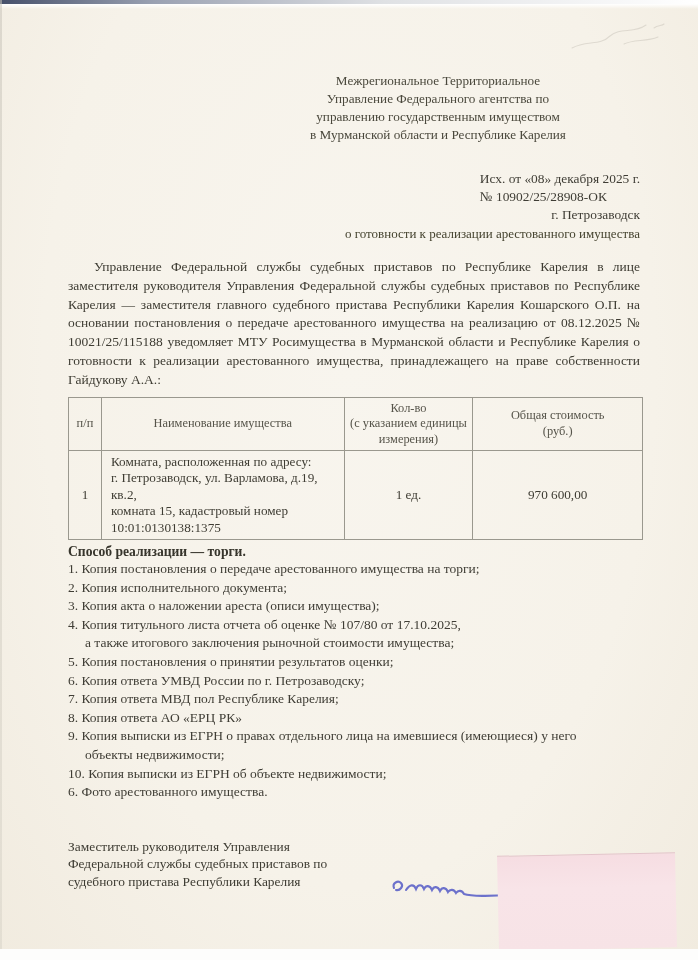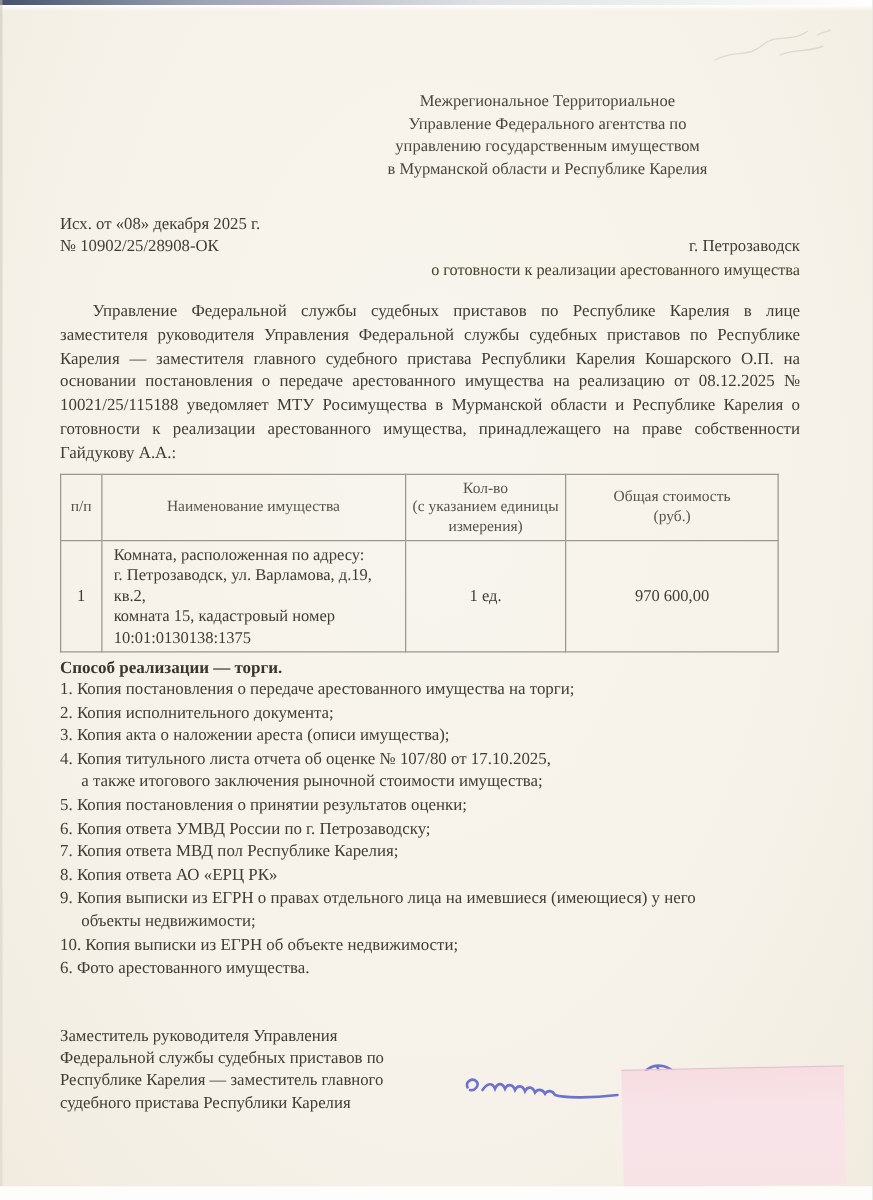--- a/index.html
+++ b/index.html
@@ -13,27 +13,27 @@
     color:#3f3d35;
   }
   .top-scan-edge{position:absolute;top:0;left:0;width:100%;height:4px;
     background:linear-gradient(90deg,#46506a 0%,#9aa1b2 22%,#dfe1e4 55%,#ffffff 100%);}
   .top-white-band{position:absolute;top:4px;left:0;width:100%;height:5px;background:linear-gradient(#ffffff,rgba(255,255,255,0));}
   .left-scan-edge{position:absolute;top:0;left:0;width:2px;height:100%;background:linear-gradient(180deg,#c9c5bb,#d8d4c9);opacity:.55;}
   .bottom-white-band{position:absolute;bottom:0;left:0;width:100%;height:11px;background:#fdfdfc;}
 
   .pencil-mark{position:absolute;top:16px;left:566px;opacity:.55;}
 
-  .content{position:relative;padding:0 58px 0 48px;}
+  .content{position:relative;padding:0 58px 0 68px;}
 
   .letterhead{margin:72px 36px 0 auto;width:332px;text-align:center;
     font-size:13.2px;line-height:18px;color:#4a483c;}
 
   .meta-row{display:flex;justify-content:space-between;align-items:flex-end;
-    margin-top:26px;font-size:13.4px;line-height:18px;}
+    margin-top:26px;font-size:13.4px;line-height:18px;flex-direction:column;}
   .meta-left div{white-space:nowrap;}
   .meta-city{padding-bottom:0;}
 
   .doc-title{margin-top:24px;text-align:center;font-weight:bold;font-size:14.2px;
     letter-spacing:.3px;color:#37352c;}
   .doc-subtitle{text-align:right;font-size:13px;margin-top:2px;color:#45432f;}
 
   .body-paragraph{margin-top:16px;font-size:13.5px;line-height:18.8px;
     text-align:justify;text-indent:26px;color:#3e3c33;}
 
@@ -141,21 +141,20 @@
       <div class="att-item">9. Копия выписки из ЕГРН о правах отдельного лица на имевшиеся (имеющиеся) у него
 объекты недвижимости;</div>
       <div class="att-item">10. Копия выписки из ЕГРН об объекте недвижимости;</div>
       <div class="att-item">6. Фото арестованного имущества.</div>
     </div>
 
     <div class="signature-block">
       <div class="signature-position">
         <div>Заместитель руководителя Управления</div>
         <div>Федеральной службы судебных приставов по</div>
-        <div>Республике Карелия — заместитель главного</div>
         <div>судебного пристава Республики Карелия</div>
       </div>
 
       <svg class="signature-stroke" width="230" height="58" viewBox="0 0 230 58">
         <g fill="none" stroke="#5a60c8" stroke-width="2.1" stroke-linecap="round" opacity="0.88">
           <path d="M8,26 C6,21 12,18 15,21 C18,24 14,29 10,28"></path>
           <path d="M20,28 C24,22 28,22 30,27 C32,22 36,22 38,27 C40,23 44,23 46,28 C48,24 52,24 54,29 C56,25 60,25 62,30 C64,27 68,27 70,31 C72,28 76,28 78,32 C84,34 104,35 128,32"></path>
           <path d="M146,34 C142,18 152,6 165,9 C178,12 179,28 167,34 C158,38 147,35 149,27"></path>
           <path d="M160,10 C166,22 174,38 179,45 C183,51 172,55 160,50 C151,46 150,40 158,36"></path>
         </g>

